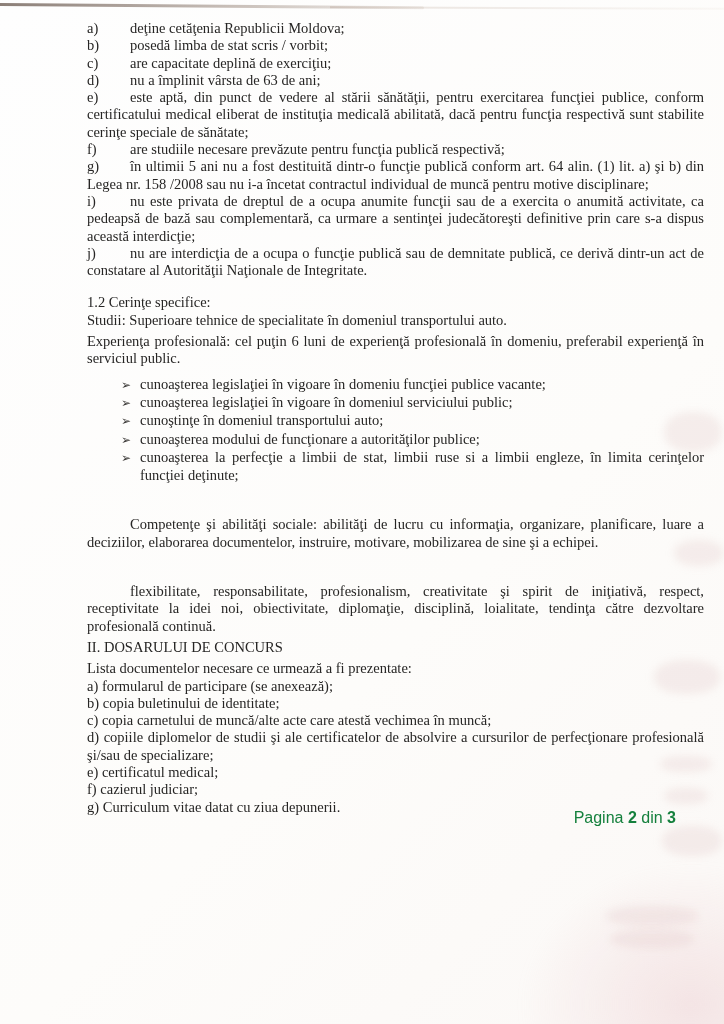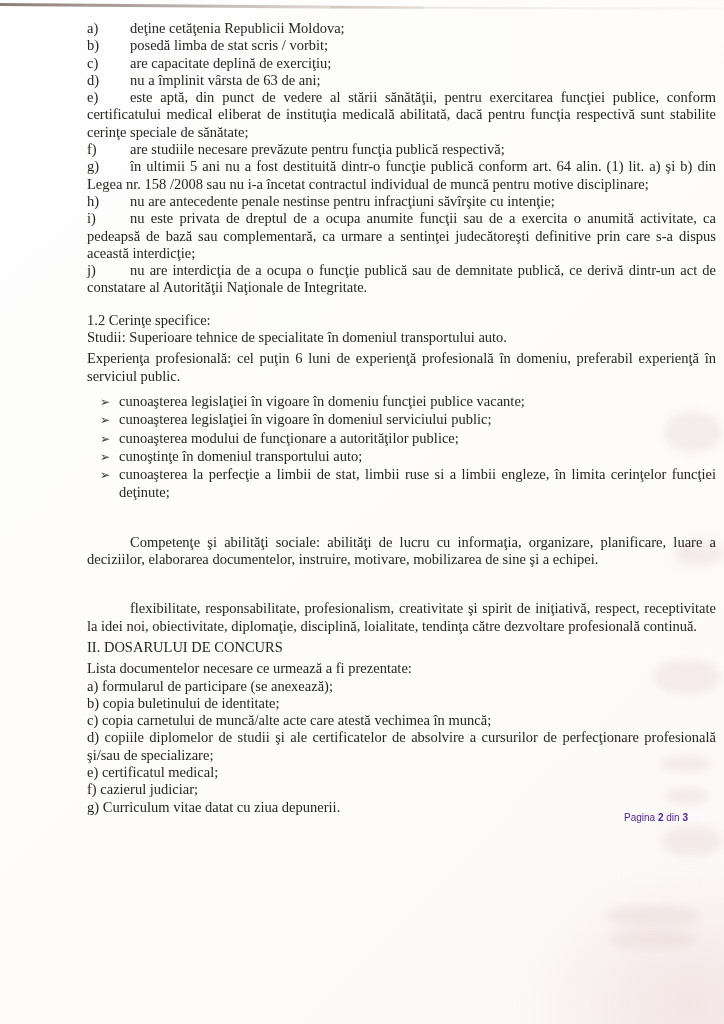--- a/index.html
+++ b/index.html
@@ -27,48 +27,48 @@
   }
   .smudge { background: rgba(208,162,162,0.16); filter: blur(4px); border-radius: 45%; }
   .blush {
     right: -24px; bottom: -28px; width: 230px; height: 190px;
     background: radial-gradient(ellipse at 75% 75%, rgba(233,196,200,0.38), rgba(233,196,200,0) 70%);
     filter: blur(5px);
   }
 
   .content {
     position: absolute; top: 0; left: 0; right: 0;
-    padding: 20px 8px 0 87px;
+    padding: 20px 20px 0 87px;
     font-size: 14.5px; line-height: 17.3px;
     text-align: justify;
   }
   p { margin: 0; }
   .bold { font-weight: normal; }
 
   .cond-label { display: inline-block; width: 43px; }
   .doc-line { text-align: justify; }
 
   .bullets { margin-top: 8px; }
-  .bullet-item { margin-left: 13px; padding-left: 19px; text-indent: -19px; }
+  .bullet-item { margin-left: 34px; padding-left: 19px; text-indent: -19px; }
   .arrow {
     display: inline-block; width: 19px; text-indent: 0;
     font-family: "DejaVu Sans", sans-serif; font-size: 12px; color: #3a3836;
   }
 
   .gap-sm  { margin-top: 9px; }
   .gap     { margin-top: 4px; }
   .gap-lg  { margin-top: 15px; }
 
   .indent-first { text-indent: 43px; margin-top: 32px; }
 
   .footer-pagenum {
     margin-top: -7px;
     text-align: right; padding-right: 28px;
     font-family: "Liberation Sans", "DejaVu Sans", sans-serif;
-    font-size: 10px; color: #4c1d95;
+    font-size: 16px; color: #15803d;
   }
   .footer-pagenum b { font-weight: bold; }
 </style>
 </head>
 <body>
 
 <div class="scan-page"></div>
 
 <div class="artifact top-edge-line"></div>
 <div class="artifact top-edge-line2"></div>
@@ -92,42 +92,41 @@
   <p class="cond"><span class="cond-label">c)</span><span>are capacitate deplină de exerciţiu;</span></p>
 
   <p class="cond"><span class="cond-label">d)</span><span>nu a împlinit vârsta de 63 de ani;</span></p>
 
   <p class="cond"><span class="cond-label">e)</span><span>este aptă, din punct de vedere al stării sănătăţii, pentru exercitarea funcţiei publice, conform certificatului medical eliberat de instituţia medicală abilitată, dacă pentru funcţia respectivă sunt stabilite cerinţe speciale de sănătate;</span></p>
 
   <p class="cond"><span class="cond-label">f)</span><span>are studiile necesare prevăzute pentru funcţia publică respectivă;</span></p>
 
   <p class="cond"><span class="cond-label">g)</span><span>în ultimii 5 ani nu a fost destituită dintr-o funcţie publică conform art. 64 alin. (1) lit. a) şi b) din Legea nr. 158 /2008 sau nu i-a încetat contractul individual de muncă pentru motive disciplinare;</span></p>
 
-  <p class="cond"><span class="cond-label">h)</span><span>nu are antecedente penale nestinse pentru infracţiuni săvîrşite cu intenţie;</span></p>
 
   <p class="cond"><span class="cond-label">i)</span><span>nu este privata de dreptul de a ocupa anumite funcţii sau de a exercita o anumită activitate, ca pedeapsă de bază sau complementară, ca urmare a sentinţei judecătoreşti definitive prin care s-a dispus această interdicţie;</span></p>
 
   <p class="cond"><span class="cond-label">j)</span><span>nu are interdicţia de a ocupa o funcţie publică sau de demnitate publică, ce derivă dintr-un act de constatare al Autorităţii Naţionale de Integritate.</span></p>
 </div>
 
   <p class="bold gap-lg">1.2 Cerinţe specifice:</p>
 
   <p><span class="bold">Studii:</span><span> Superioare tehnice de specialitate în domeniul transportului auto.</span></p>
 
   <p class="gap"><span class="bold">Experienţa profesională</span><span>: cel puţin 6 luni de experienţă profesională în domeniu, preferabil experienţă în serviciul public.</span></p>
 
 
   <div class="bullets">
   <p class="bullet-item"><span class="arrow">➢</span><span>cunoaşterea legislaţiei în vigoare în domeniu funcţiei publice vacante;</span></p>
 
   <p class="bullet-item"><span class="arrow">➢</span><span>cunoaşterea legislaţiei în vigoare în domeniul serviciului public;</span></p>
 
+  <p class="bullet-item"><span class="arrow">➢</span><span>cunoştinţe în domeniul transportului auto;</span></p>
+
   <p class="bullet-item"><span class="arrow">➢</span><span>cunoaşterea modului de funcţionare a autorităţilor publice;</span></p>
-
-  <p class="bullet-item"><span class="arrow">➢</span><span>cunoştinţe în domeniul transportului auto;</span></p>
 
   <p class="bullet-item"><span class="arrow">➢</span><span>cunoaşterea la perfecţie a limbii de stat, limbii ruse si a limbii engleze, în limita cerinţelor funcţiei deţinute;</span></p>
 
 </div>
 
   <p class="gap-sm indent-first"><span class="bold">Competenţe şi abilităţi sociale:</span><span> abilităţi de lucru cu informaţia, organizare, planificare, luare a deciziilor, elaborarea documentelor, instruire, motivare, mobilizarea de sine şi a echipei.</span></p>
 
   <p class="indent-first">flexibilitate, responsabilitate, profesionalism, creativitate şi spirit de iniţiativă, respect, receptivitate la idei noi, obiectivitate, diplomaţie, disciplină, loialitate, tendinţa către dezvoltare profesională continuă.</p>
 
   <p class="bold gap">II. DOSARULUI DE CONCURS</p>

